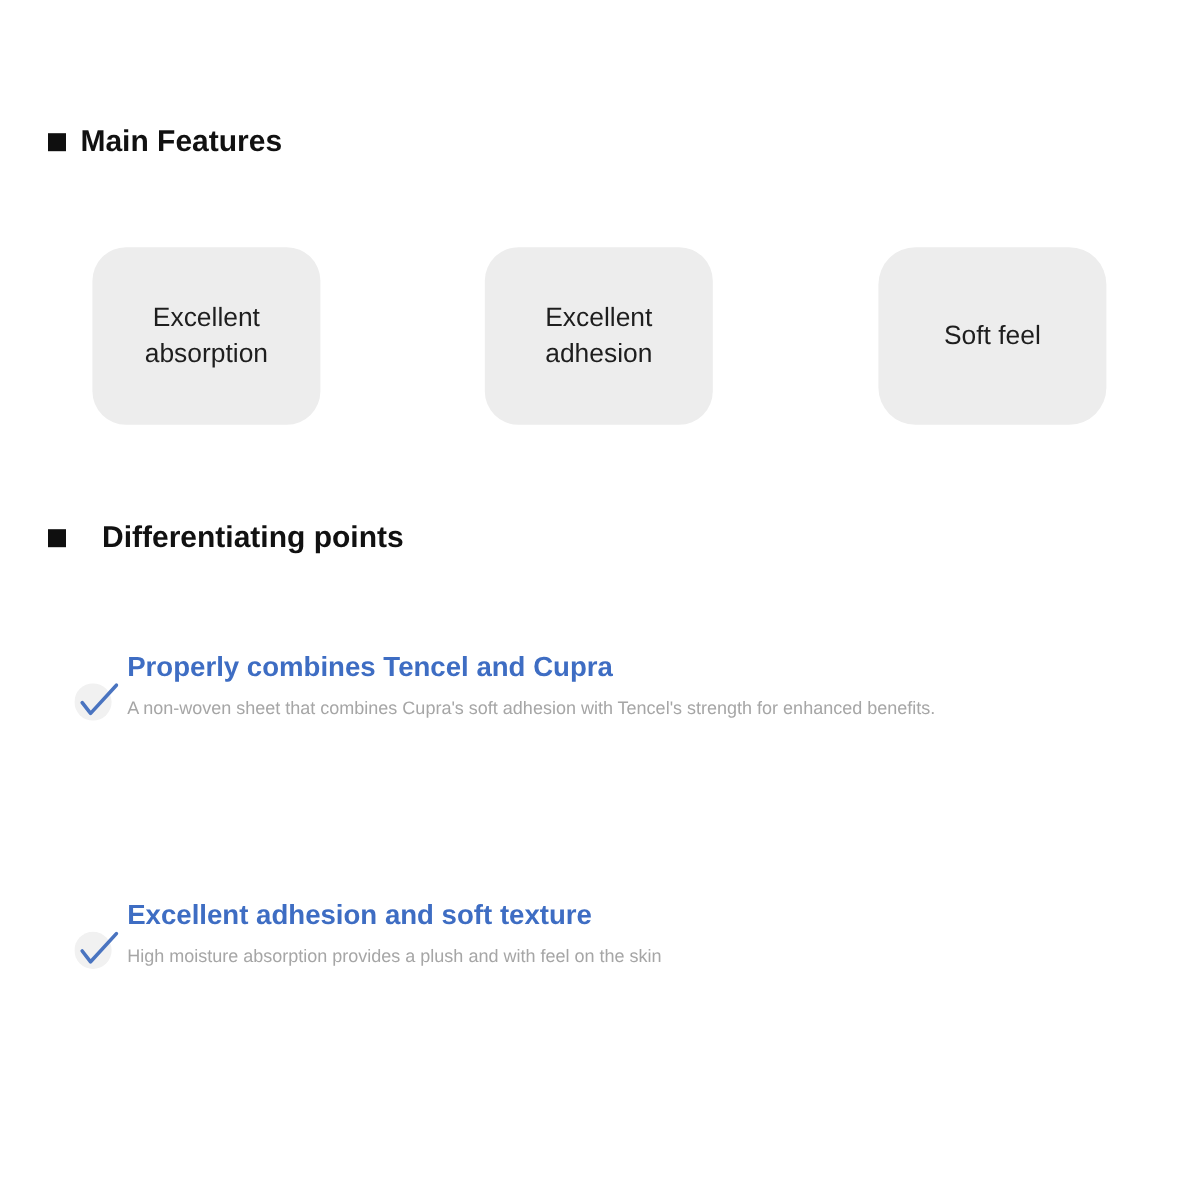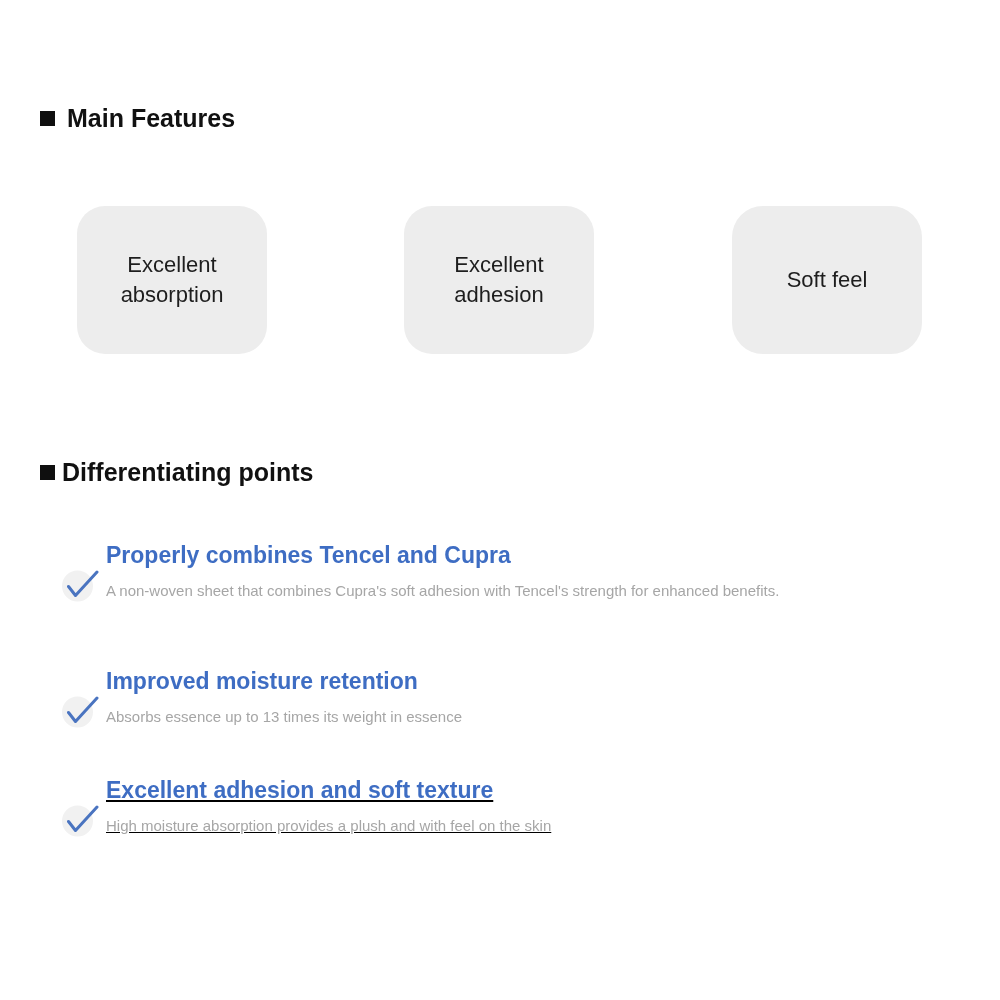--- a/index.html
+++ b/index.html
@@ -31,21 +31,21 @@
   }
   .section-header h2 {
     font-size: 25px;
     font-weight: 700;
     color: #111111;
     line-height: 28px;
     white-space: nowrap;
   }
   #main-features-header { left: 40px; top: 104px; }
   #main-features-header .bullet { margin-right: 12px; }
-  #diff-points-header { left: 40px; top: 458px; }
+  #diff-points-header { left: 40px; top: 434px; gap: 23px; }
   #diff-points-header .bullet { margin-right: 7px; }
 
   
   .cards {
     position: absolute;
     left: 77px;
     top: 206px;
     width: 841px;
     height: 148px;
   }
@@ -74,21 +74,21 @@
 
   
   .point {
     position: absolute;
     left: 62px;
     display: flex;
     align-items: flex-end;
   }
   #point-0 { top: 541px; }
   #point-1 { top: 667px; }
-  #point-2 { top: 776px; text-decoration: underline; }
+  #point-2 { top: 748px; }
   .check-wrap {
     flex: none;
     width: 44px;
     padding-top: 1px;
   }
   .point-heading {
     font-size: 23px;
     font-weight: 700;
     color: #3e6dc3;
     line-height: 29px;
@@ -135,32 +135,20 @@
         <circle cx="15.5" cy="16" r="15.5" fill="#f1f1f1"></circle>
         <polyline points="6.5,16.5 13.5,25.5 35,2" fill="none" stroke="#4a74c0" stroke-width="3" stroke-linecap="round" stroke-linejoin="round"></polyline>
       </svg>
     </span>
     <div class="point-body">
       <div class="point-heading">Properly combines Tencel and Cupra</div>
       <div class="point-desc">A non-woven sheet that combines Cupra's soft adhesion with Tencel's strength for enhanced benefits.</div>
     </div>
   </div>
 
-  <div class="point" id="point-1">
-    <span class="check-wrap">
-      <svg width="37" height="32" viewBox="0 0 37 32">
-        <circle cx="15.5" cy="16" r="15.5" fill="#f1f1f1"></circle>
-        <polyline points="6.5,16.5 13.5,25.5 35,2" fill="none" stroke="#4a74c0" stroke-width="3" stroke-linecap="round" stroke-linejoin="round"></polyline>
-      </svg>
-    </span>
-    <div class="point-body">
-      <div class="point-heading">Improved moisture retention</div>
-      <div class="point-desc">Absorbs essence up to 13 times its weight in essence</div>
-    </div>
-  </div>
 
   <div class="point" id="point-2">
     <span class="check-wrap">
       <svg width="37" height="32" viewBox="0 0 37 32">
         <circle cx="15.5" cy="16" r="15.5" fill="#f1f1f1"></circle>
         <polyline points="6.5,16.5 13.5,25.5 35,2" fill="none" stroke="#4a74c0" stroke-width="3" stroke-linecap="round" stroke-linejoin="round"></polyline>
       </svg>
     </span>
     <div class="point-body">
       <div class="point-heading">Excellent adhesion and soft texture</div>

